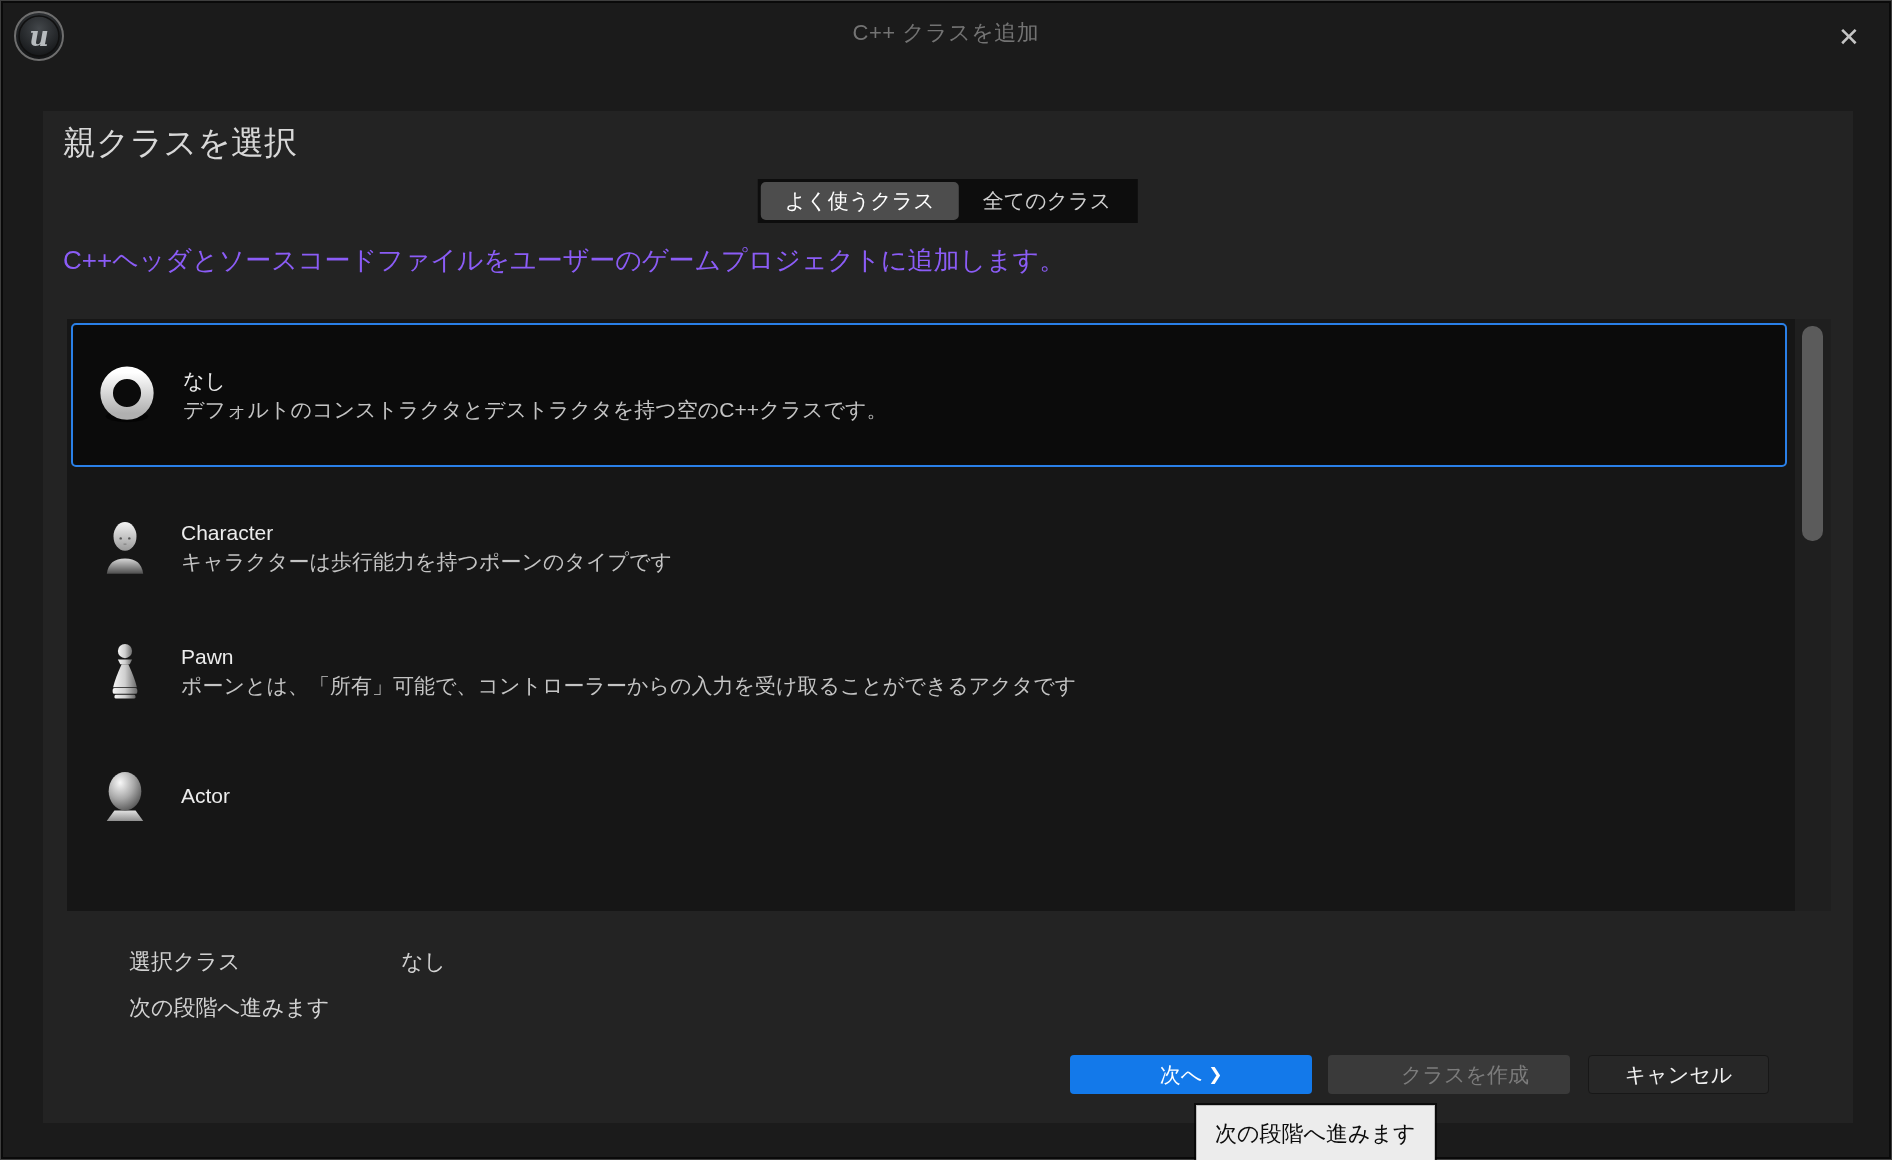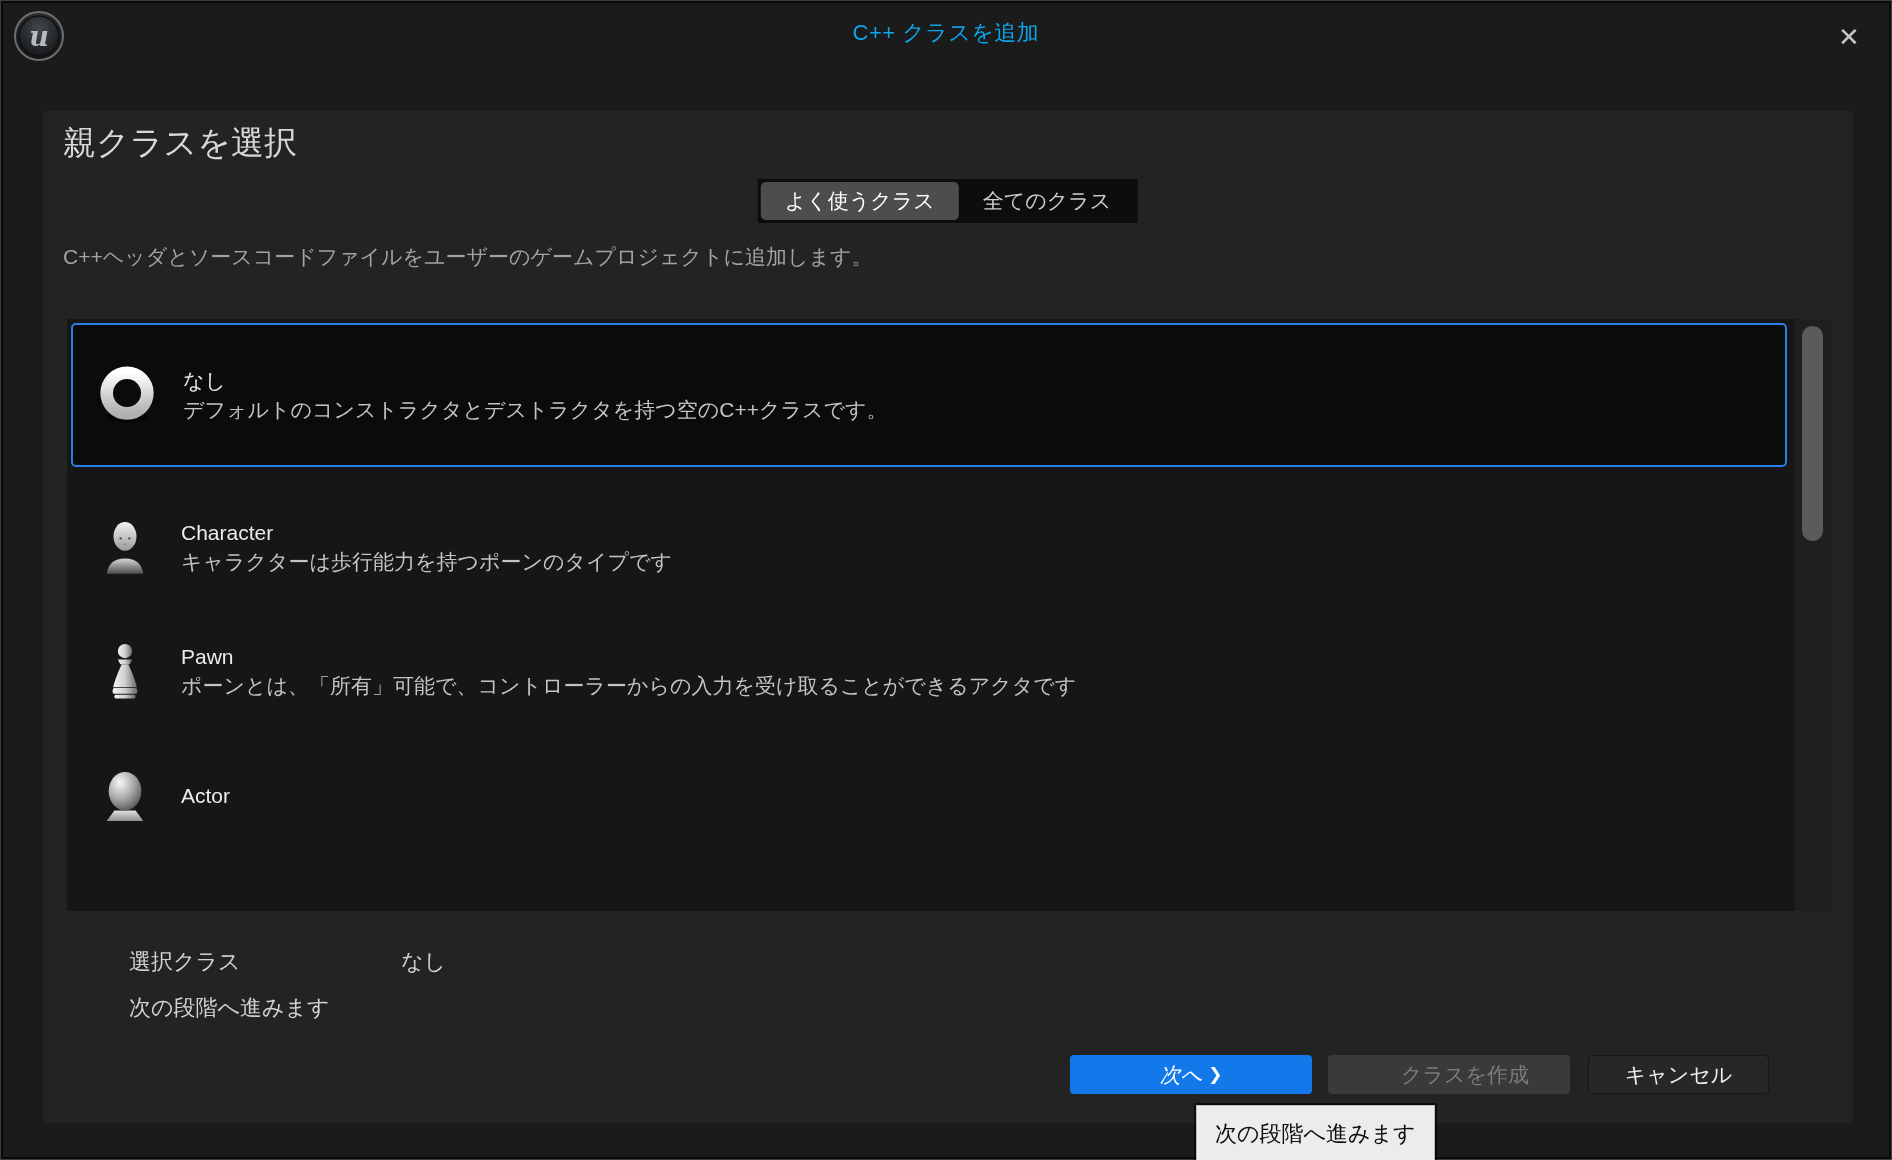--- a/index.html
+++ b/index.html
@@ -6,36 +6,36 @@
   body{width:1892px;height:1160px;overflow:hidden;position:relative;
        font-family:"Liberation Sans","DejaVu Sans",sans-serif;}
   .window{position:absolute;inset:0;background:#1b1b1b;
           border:1px solid #3f3f3f;box-sizing:border-box;
           box-shadow:inset 0 0 0 2px #0a0a0a;}
   
   .titlebar{position:absolute;left:0;top:0;right:0;height:72px;}
   .logo{position:absolute;left:12px;top:9px;width:52px;height:52px;}
   .win-title{position:absolute;left:0;right:0;top:0;height:64px;
              display:flex;align-items:center;justify-content:center;
-             color:#0ea5e9;font-size:22px;letter-spacing:.5px;text-align:right;}
+             color:#737373;font-size:22px;letter-spacing:.5px;text-align:right;}
   .close-btn{position:absolute;right:26px;top:20px;width:32px;height:32px;
              display:flex;align-items:center;justify-content:center;
              color:#c5c5c5;font-size:26px;cursor:pointer;}
   
   .panel{position:absolute;left:42px;top:110px;width:1810px;height:1012px;
          background:#232323;box-sizing:border-box;}
   .heading{position:absolute;left:20px;top:10px;font-size:33px;color:#d8d8d8;}
   .tabs{position:absolute;left:50%;top:68px;transform:translateX(-50%);
         display:flex;background:#0d0d0d;border-radius:0;padding:3px;height:44px;
         box-sizing:border-box;}
   .tab{display:flex;align-items:center;justify-content:center;
        padding:0 24px;font-size:21px;color:#cfcfcf;border-radius:5px;cursor:pointer;
        white-space:nowrap;}
   .tab.selected{background:#4d4d4d;color:#ffffff;}
-  .description{position:absolute;left:20px;top:132px;font-size:21px;color:#a3a3a3;}
+  .description{position:absolute;left:20px;top:132px;font-size:26px;color:#8b5cf6;}
   
   .class-list{position:absolute;left:24px;top:208px;width:1764px;height:592px;
               background:#161616;box-sizing:border-box;}
   .class-item{position:absolute;left:4px;right:44px;display:flex;align-items:center;
               cursor:pointer;box-sizing:border-box;}
   .class-item.selected{top:4px;height:144px;background:#0b0b0b;
                        border:2px solid #2a80e8;border-radius:5px;}
   .row2{top:182px;height:92px;}
   .row3{top:306px;height:92px;}
   .row4{top:430px;height:92px;}
@@ -50,21 +50,21 @@
   .scroll-thumb{position:absolute;top:7px;left:7px;width:21px;height:215px;
                 background:#5b5b5b;border-radius:10px;cursor:pointer;}
   
   .summary{position:absolute;left:86px;top:828px;font-size:22px;color:#d2d2d2;}
   .summary-row{display:flex;height:46px;align-items:center;}
   .summary-label{width:272px;}
   
   .btn{position:absolute;top:944px;height:39px;display:flex;align-items:center;
        justify-content:center;font-size:21px;border-radius:4px;cursor:pointer;
        box-sizing:border-box;}
-  .btn-next{left:1027px;width:242px;background:#1379ea;color:#ffffff;font-style:italic;}
+  .btn-next{left:1027px;width:242px;background:#1379ea;color:#ffffff;}
   .btn-next .chev{font-size:17px;margin-left:6px;font-weight:bold;}
   .btn-create{left:1285px;width:242px;background:#3a3a3a;color:#7c7c7c;cursor:default;padding-left:32px;}
   .btn-cancel{left:1545px;width:181px;background:#272727;color:#f0f0f0;
               border:1px solid #171717;}
   
   .tooltip{position:absolute;left:1195px;top:1104px;background:#ececec;
            color:#0c0c0c;font-size:22px;padding:13px 18px;white-space:nowrap;
            border:1px solid #bfbfbf;box-shadow:0 0 0 2px rgba(0,0,0,.65);}
 </style>
 </head>

